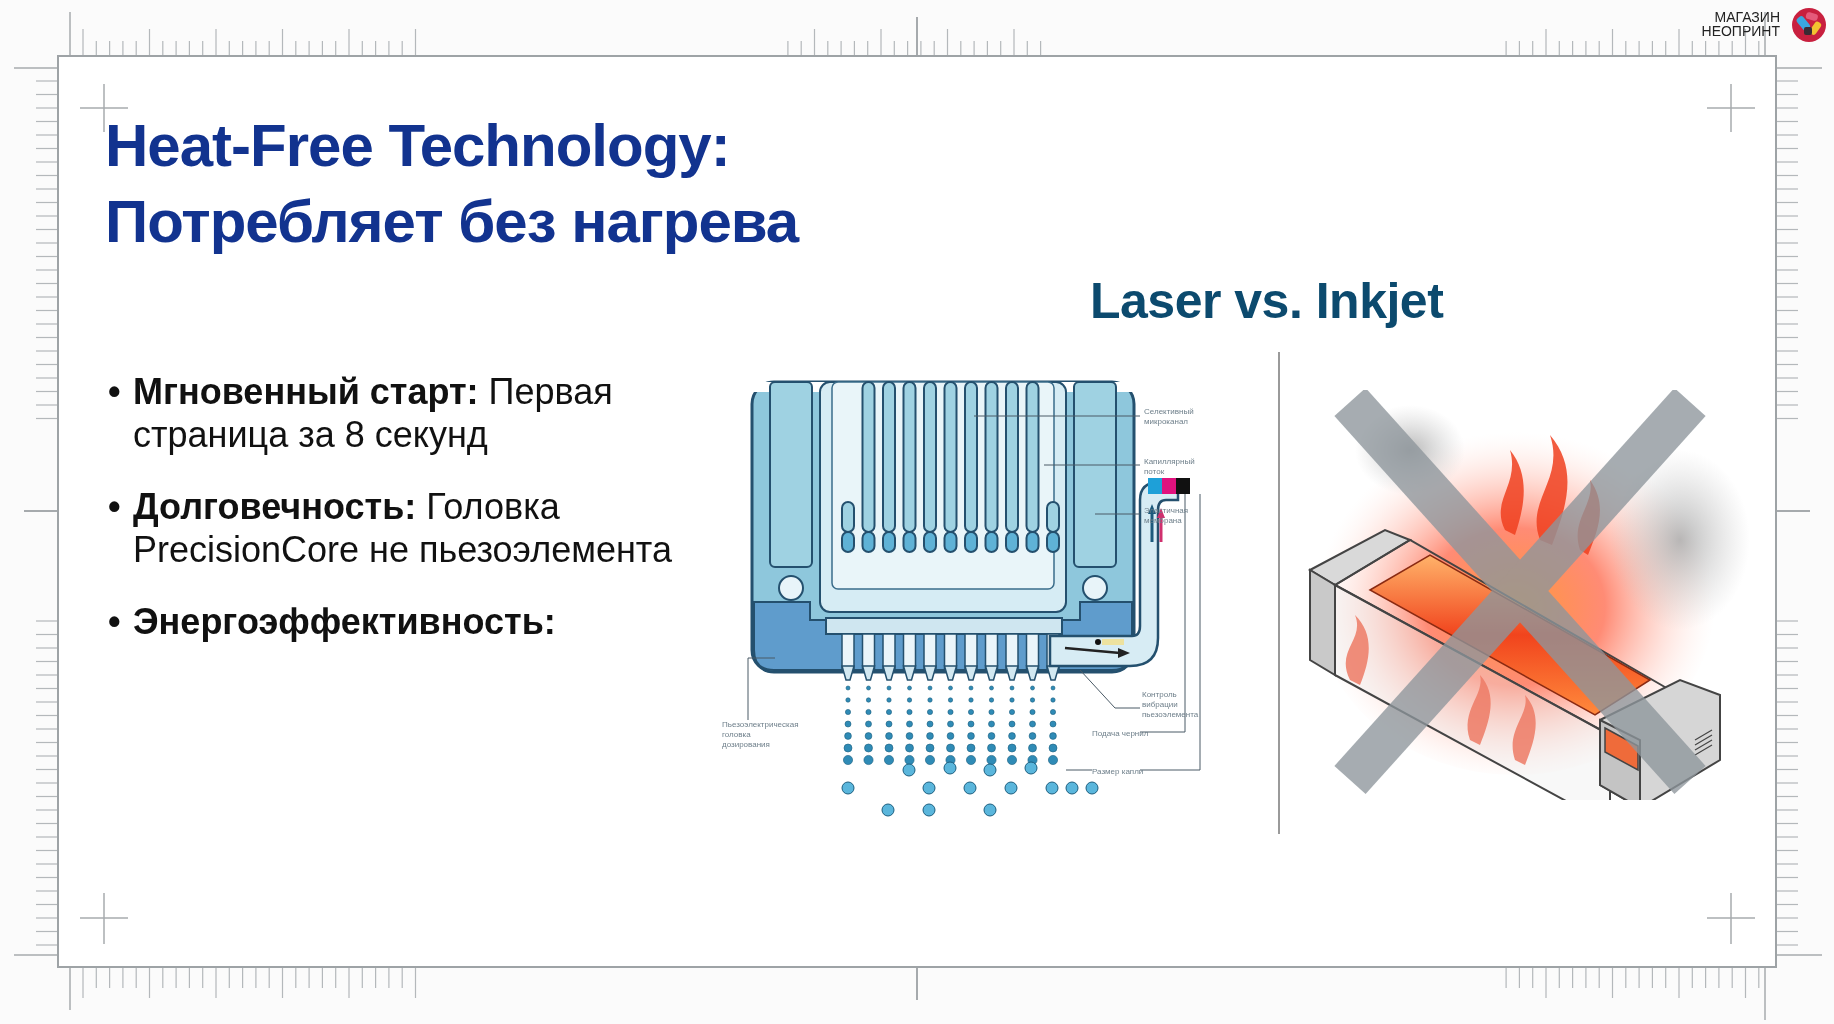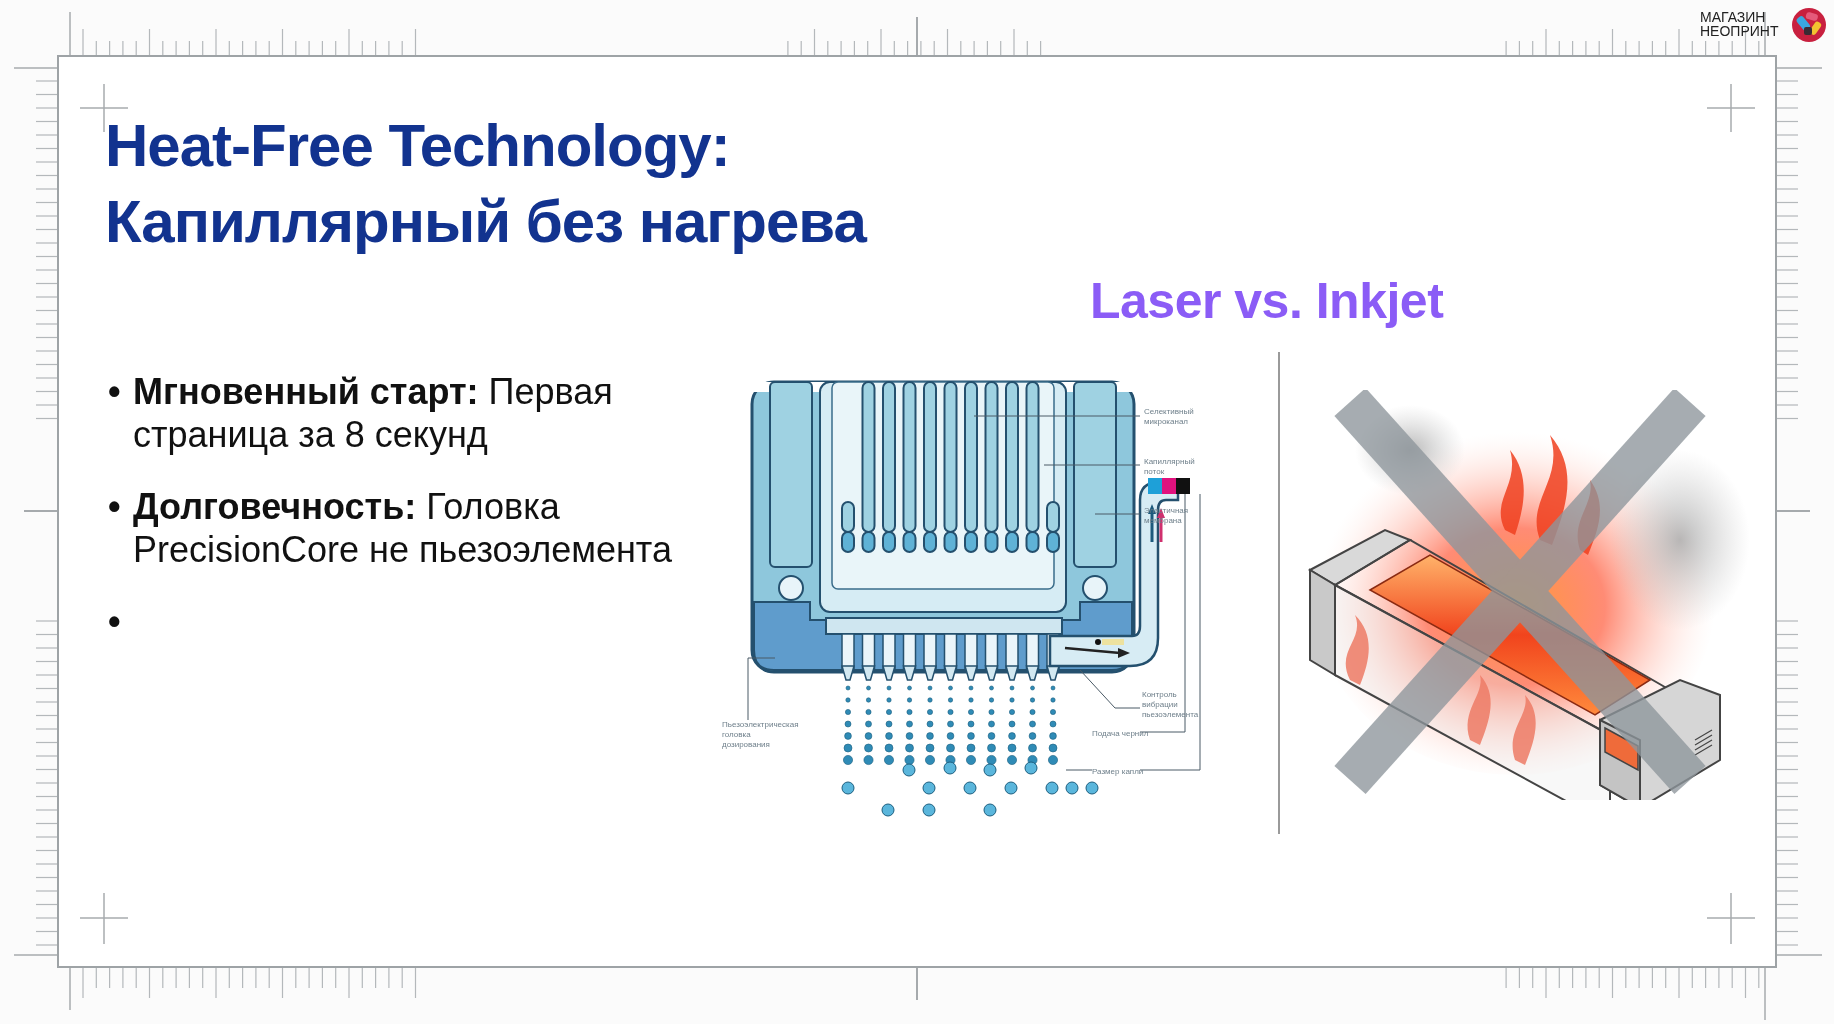--- a/index.html
+++ b/index.html
@@ -7,25 +7,25 @@
          font-family:"Liberation Sans", "DejaVu Sans", sans-serif; }
   .abs { position:absolute; }
   .frame { position:absolute; left:57px; top:55px; width:1720px; height:913px; background:#fff;
            border:2px solid #9ea3a6; box-sizing:border-box; }
   .title { position:absolute; left:105px; top:108px; color:#12338f; font-weight:700; font-size:60px;
            line-height:76px; letter-spacing:-1px; }
   .bullets { position:absolute; left:108px; top:370px; width:640px; color:#111; font-size:36px; line-height:43px; }
   .bullet { position:relative; padding-left:25px; margin-bottom:29px; }
   .bullet .dot { position:absolute; left:0; top:0; font-weight:700; }
   .bullet b { font-weight:700; }
-  .compare-title { position:absolute; left:1090px; top:272px; font-size:50px; font-weight:700; color:#8b5cf6; letter-spacing:-0.5px; }
+  .compare-title { position:absolute; left:1090px; top:272px; font-size:50px; font-weight:700; color:#0c4a6e; letter-spacing:-0.5px; }
   .divider { position:absolute; left:1278px; top:352px; width:2px; height:482px; background:#9a9a9a; }
   .diagram { position:absolute; left:720px; top:370px; width:540px; height:450px; }
   .laser { position:absolute; left:1290px; top:390px; width:460px; height:410px; }
-  .logo-text { position:absolute; left:1700px; top:10px; font-size:14px; line-height:14px; color:#222; width:80px; }
+  .logo-text { position:absolute; left:1700px; top:10px; font-size:14px; line-height:14px; color:#222; text-align:right; width:80px; }
   .logo { position:absolute; left:1791px; top:7px; width:36px; height:36px; }
   .lbl { font-size:8px; fill:#6e7f8a; font-family:"Liberation Sans", sans-serif; }
 </style>
 </head>
 <body>
 
 <svg class="abs ruler" style="left:0;top:0" width="1834" height="1024">
   <g stroke="#a7abae" stroke-width="1.5">
 
     <line x1="70" y1="12" x2="70" y2="55"></line>
@@ -284,37 +284,37 @@
 <svg class="logo" viewBox="0 0 36 36">
   <circle cx="18" cy="18" r="17" fill="#c8203f"></circle>
   <rect x="8" y="9" width="8" height="15" rx="3" fill="#3aa7e0" transform="rotate(-40 12 16)"></rect>
   <rect x="15" y="6" width="12" height="7" rx="3" fill="#e55a7a" transform="rotate(15 21 9)"></rect>
   <rect x="21" y="14" width="7" height="14" rx="3" fill="#f2c230" transform="rotate(35 24 21)"></rect>
   <rect x="13" y="20" width="8" height="8" rx="2" fill="#3b2a33"></rect>
 </svg>
 
 <div class="title">
   <div>Heat-Free Technology:</div>
-  <div>Капиллярный без нагрева</div>
+  <div>Потребляет без нагрева</div>
 </div>
 
 <div class="bullets">
   <div class="bullet">
     <span class="dot">•</span>
     <b>Мгновенный старт:</b><span> Первая</span><br>
     <span>страница за 8 секунд</span>
   </div>
   <div class="bullet">
     <span class="dot">•</span>
     <b>Долговечность:</b><span> Головка</span><br>
     <span>PrecisionCore не пьезоэлемента</span>
   </div>
   <div class="bullet">
     <span class="dot">•</span>
-    <span></span><br>
+    <b>Энергоэффективность:</b><span></span><br>
   </div>
 </div>
 
 <div class="compare-title">Laser vs. Inkjet</div>
 
 <svg class="diagram" viewBox="0 0 540 450">
 
   <rect x="32" y="12" width="382" height="290" rx="22" fill="#8ec7dc" stroke="#24506e" stroke-width="3"></rect>
   <rect x="32" y="12" width="382" height="10" fill="#fff"></rect>
 

